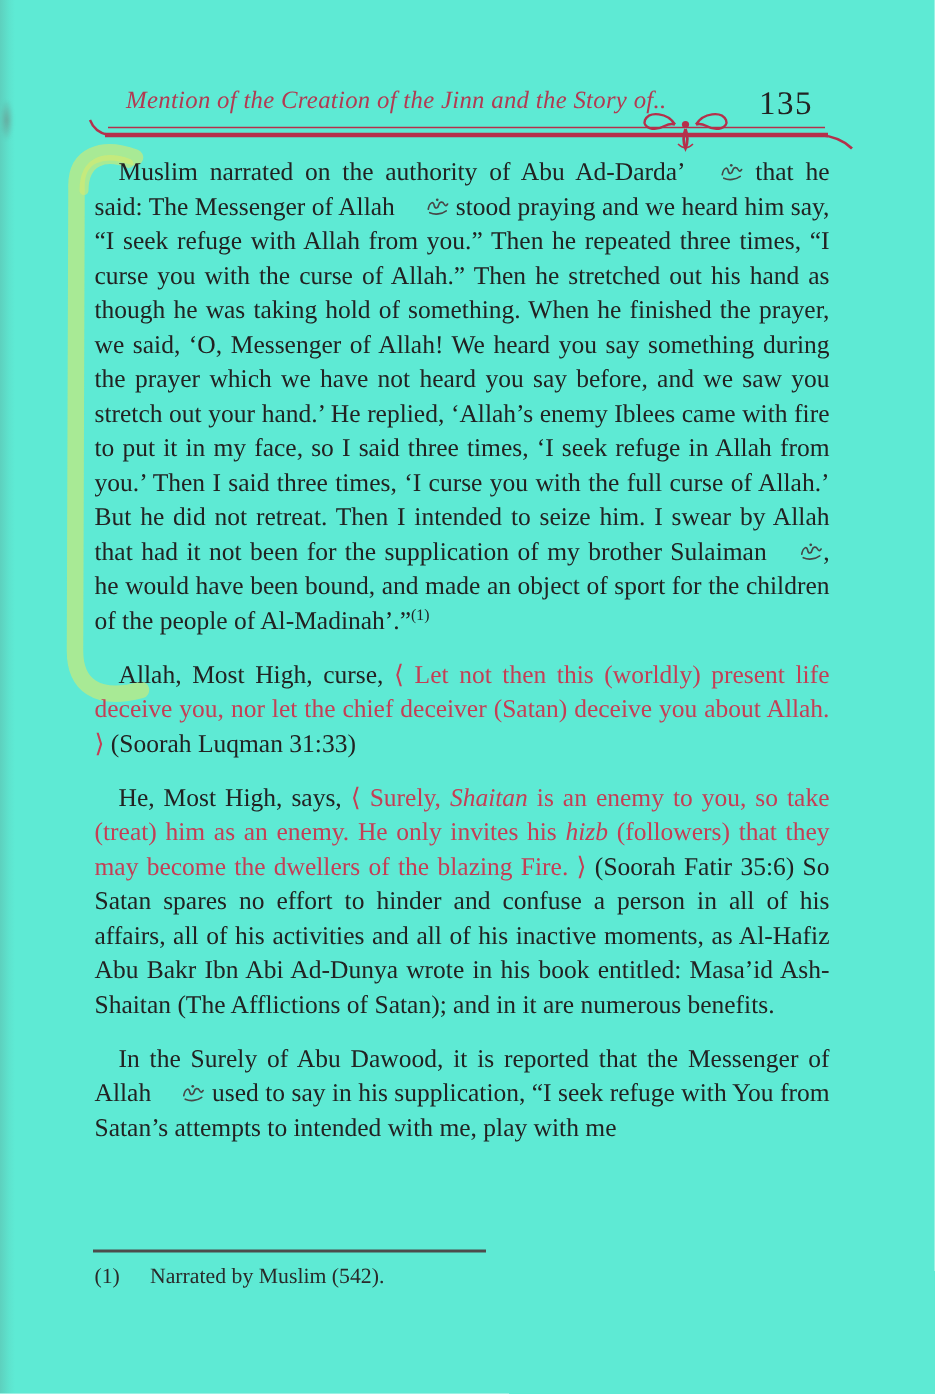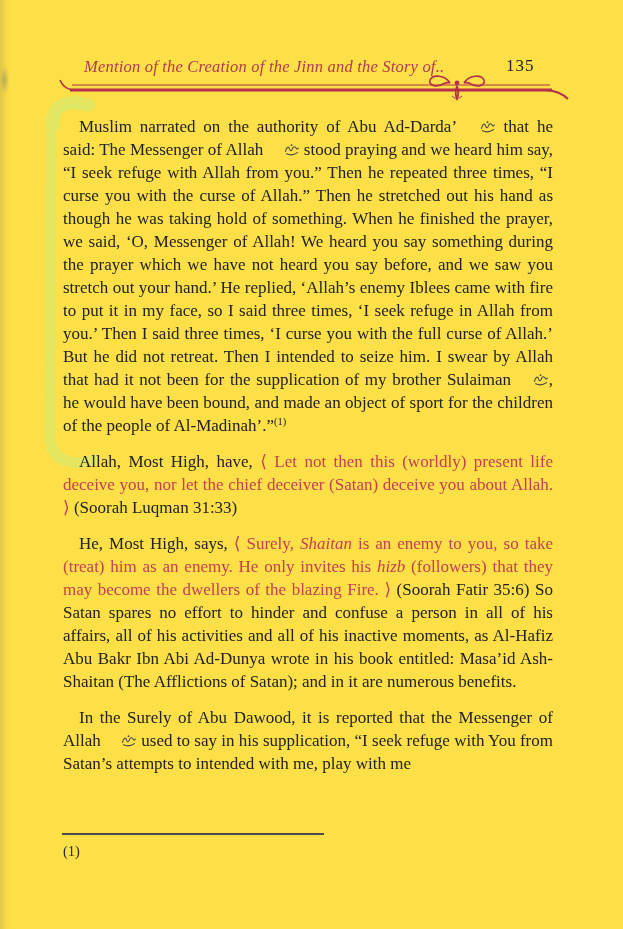--- a/index.html
+++ b/index.html
@@ -11,21 +11,21 @@
   }
   *{margin:0;padding:0;box-sizing:border-box;}
   html,body{width:623px;}
   body{
     font-family:"Liberation Serif","DejaVu Serif",serif;
     background:#ffffff;
   }
   .page{
     position:relative;
     width:623px;height:929px;
-    background:#fde047;
+    background:#5eead4;
     overflow:hidden;
   }
   
   .edge-shadow{
     position:absolute;left:0;top:0;bottom:0;width:10px;
     background:linear-gradient(to right, rgba(90,90,88,0.18), rgba(90,90,88,0.05) 60%, transparent);
   }
   .edge-smudge{
     position:absolute;left:0;top:66px;width:9px;height:28px;
     border-radius:50%;
@@ -36,21 +36,21 @@
   .header-title{
     position:absolute;left:84px;top:57px;
     font-style:italic;
     font-size:16.5px;
     letter-spacing:.2px;
     color:var(--title-red);
     white-space:nowrap;
   }
   .page-number{
     position:absolute;left:506px;top:56px;
-    font-size:17px;
+    font-size:22px;
     color:var(--ink);
     letter-spacing:1px;
   }
   .header-rule{
     position:absolute;left:58px;top:70px;
   }
   .header-rule .rl{stroke:var(--rule-red);fill:none;}
   .header-rule .rf{fill:var(--rule-red);stroke:none;}
   
   .highlight-svg{
@@ -65,21 +65,20 @@
   }
   
   .content{
     position:absolute;
     left:63px;top:103px;
     width:490px;
     font-size:17px;
     line-height:23px;
     color:var(--ink);
     text-align:justify;
-    margin-top:12px;
   }
   .para{margin-bottom:13px;text-indent:16px;}
   .seg-n{}
   .seg-red{color:var(--accent-red);}
   .seg-i{}
   .seg-redi{color:var(--accent-red);font-style:italic;}
   .seg-sup{font-size:10.5px;vertical-align:6px;line-height:0;}
   .honorific{display:inline-block;vertical-align:-1px;line-height:0;}
   
   .footnote-rule{
@@ -138,27 +137,28 @@
             <circle cx="7.5" cy="2.2" r="0.9" fill="#474747"></circle>
           </svg></span><span class="seg-n"> that he said: The Messenger of Allah </span><span class="honorific"><svg width="16" height="13" viewBox="0 0 16 13" aria-hidden="true">
             <path d="M1.5 8.5 C2.5 3.5 5 3 5.5 6 C6 8.5 8 8 8.5 5.5 C9 3.5 11 3 12 5 C12.8 6.6 13.6 6.2 14.4 5" fill="none" stroke="#474747" stroke-width="1.1" stroke-linecap="round"></path>
             <path d="M2.5 10.8 C6 12.4 10.5 11.8 13.5 9.6" fill="none" stroke="#474747" stroke-width="1.1" stroke-linecap="round"></path>
             <circle cx="7.5" cy="2.2" r="0.9" fill="#474747"></circle>
           </svg></span><span class="seg-n"> stood praying and we heard him say, “I seek refuge with Allah from you.” Then he repeated three times, “I curse you with the curse of Allah.” Then he stretched out his hand as though he was taking hold of something. When he finished the prayer, we said, ‘O, Messenger of Allah! We heard you say something during the prayer which we have not heard you say before, and we saw you stretch out your hand.’ He replied, ‘Allah’s enemy Iblees came with fire to put it in my face, so I said three times, ‘I seek refuge in Allah from you.’ Then I said three times, ‘I curse you with the full curse of Allah.’ But he did not retreat. Then I intended to seize him. I swear by Allah that had it not been for the supplication of my brother Sulaiman </span><span class="honorific"><svg width="16" height="13" viewBox="0 0 16 13" aria-hidden="true">
             <path d="M1.5 8.5 C2.5 3.5 5 3 5.5 6 C6 8.5 8 8 8.5 5.5 C9 3.5 11 3 12 5 C12.8 6.6 13.6 6.2 14.4 5" fill="none" stroke="#474747" stroke-width="1.1" stroke-linecap="round"></path>
             <path d="M2.5 10.8 C6 12.4 10.5 11.8 13.5 9.6" fill="none" stroke="#474747" stroke-width="1.1" stroke-linecap="round"></path>
             <circle cx="7.5" cy="2.2" r="0.9" fill="#474747"></circle>
           </svg></span><span class="seg-n">, he would have been bound, and made an object of sport for the children of the people of Al-Madinah’.”</span><span class="seg-sup">(1)</span></p>
-    <p class="para"><span class="seg-n">Allah, Most High, have, </span><span class="seg-red">⟨ Let not then this (worldly) present life deceive you, nor let the chief deceiver (Satan) deceive you about Allah. ⟩ </span><span class="seg-n">(</span><span class="seg-i">Soorah Luqman</span><span class="seg-n"> 31:33)</span></p>
+    <p class="para"><span class="seg-n">Allah, Most High, curse, </span><span class="seg-red">⟨ Let not then this (worldly) present life deceive you, nor let the chief deceiver (Satan) deceive you about Allah. ⟩ </span><span class="seg-n">(</span><span class="seg-i">Soorah Luqman</span><span class="seg-n"> 31:33)</span></p>
     <p class="para"><span class="seg-n">He, Most High, says, </span><span class="seg-red">⟨ Surely, </span><span class="seg-redi">Shaitan</span><span class="seg-red"> is an enemy to you, so take (treat) him as an enemy. He only invites his </span><span class="seg-redi">hizb</span><span class="seg-red"> (followers) that they may become the dwellers of the blazing Fire. ⟩ </span><span class="seg-n">(</span><span class="seg-i">Soorah Fatir</span><span class="seg-n"> 35:6) So Satan spares no effort to hinder and confuse a person in all of his affairs, all of his activities and all of his inactive moments, as Al-Hafiz Abu Bakr Ibn Abi Ad-Dunya wrote in his book entitled: </span><span class="seg-i">Masa’id Ash-Shaitan</span><span class="seg-n"> (The Afflictions of Satan); and in it are numerous benefits.</span></p>
     <p class="para"><span class="seg-n">In the </span><span class="seg-i">Surely</span><span class="seg-n"> of Abu Dawood, it is reported that the Messenger of Allah </span><span class="honorific"><svg width="16" height="13" viewBox="0 0 16 13" aria-hidden="true">
             <path d="M1.5 8.5 C2.5 3.5 5 3 5.5 6 C6 8.5 8 8 8.5 5.5 C9 3.5 11 3 12 5 C12.8 6.6 13.6 6.2 14.4 5" fill="none" stroke="#474747" stroke-width="1.1" stroke-linecap="round"></path>
             <path d="M2.5 10.8 C6 12.4 10.5 11.8 13.5 9.6" fill="none" stroke="#474747" stroke-width="1.1" stroke-linecap="round"></path>
             <circle cx="7.5" cy="2.2" r="0.9" fill="#474747"></circle>
           </svg></span><span class="seg-n"> used to say in his supplication, “I seek refuge with You from Satan’s attempts to intended with me, play with me</span></p>
   </div>
 
   <div class="footnote-rule"></div>
   <div class="footnote">
     <span class="fn-marker">(1)</span>
+    <span class="fn-text">Narrated by Muslim (542).</span>
   </div>
 
 </div>
 
 </body></html>

